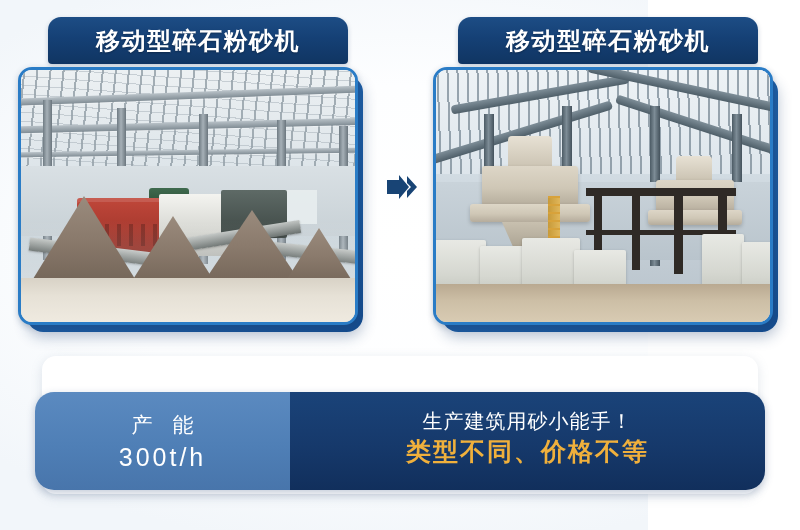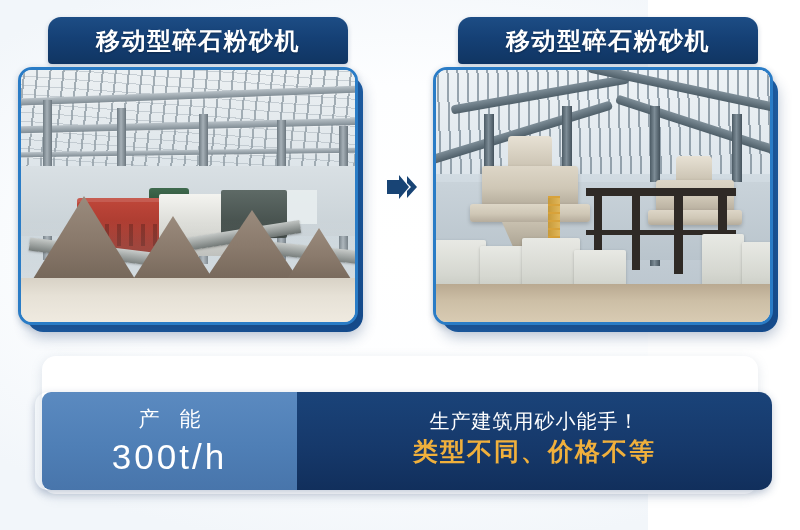--- a/index.html
+++ b/index.html
@@ -165,32 +165,31 @@
   }
 
   
   #bottom-card{
     position:absolute;left:42px;top:356px;width:716px;height:138px;
     background:#ffffff;border-radius:14px;
     box-shadow:0 3px 12px rgba(110,130,155,.20);
   }
   #bottom-bar{
     position:absolute;left:35px;top:392px;width:730px;height:98px;
-    display:flex;border-radius:13px;overflow:hidden;
+    display:flex;border-radius:19px;overflow:hidden;
     box-shadow:0 3px 8px rgba(40,70,115,.28);
-    padding-left:7px;
   }
   #cap-panel{
     width:255px;flex:0 0 255px;
     background:linear-gradient(180deg,#5b8ac0 0%,#4f7fb6 55%,#4875ab 100%);
     display:flex;flex-direction:column;align-items:center;justify-content:center;
     border-radius:9px 0 0 9px;
   }
   #cap-label{color:#ffffff;font-size:21px;letter-spacing:7px;margin-bottom:4px;text-indent:7px;}
-  #cap-value{color:#ffffff;font-size:35px;letter-spacing:3px;}
+  #cap-value{color:#ffffff;font-size:25px;letter-spacing:3px;}
   #msg-panel{
     flex:1;
     background:linear-gradient(180deg,#1a4379 0%,#16396b 55%,#112f5c 100%);
     display:flex;flex-direction:column;align-items:center;justify-content:center;
     border-radius:0 9px 9px 0;
   }
   #msg-title{
     color:#f0b03c;font-size:25px;font-weight:bold;letter-spacing:2px;margin-bottom:7px;
   }
   #msg-sub{color:#ffffff;font-size:20px;letter-spacing:1px;}

